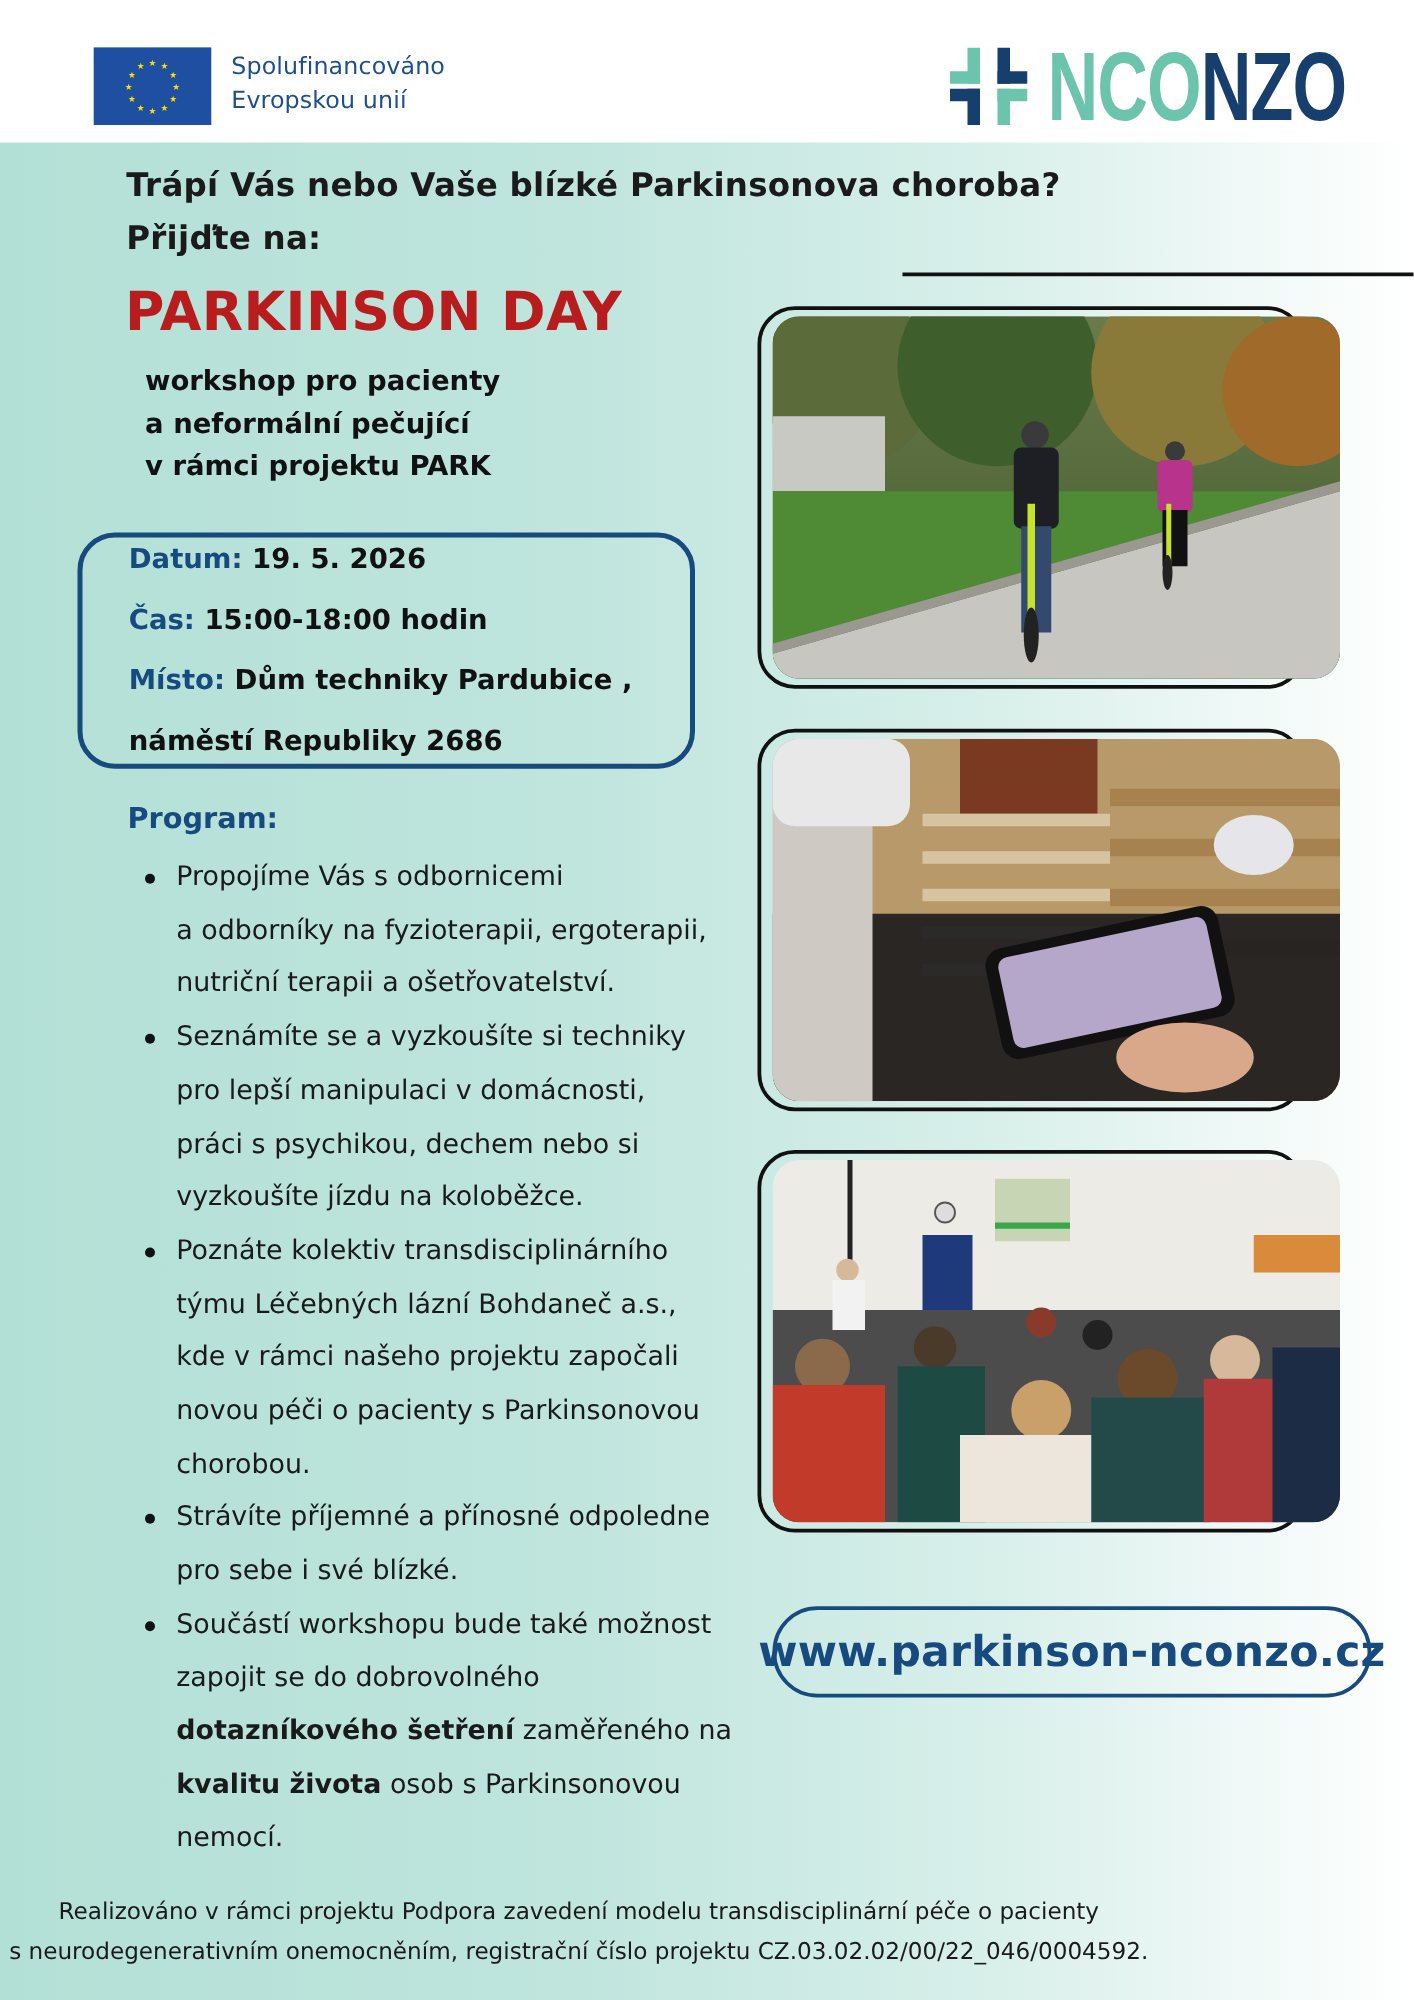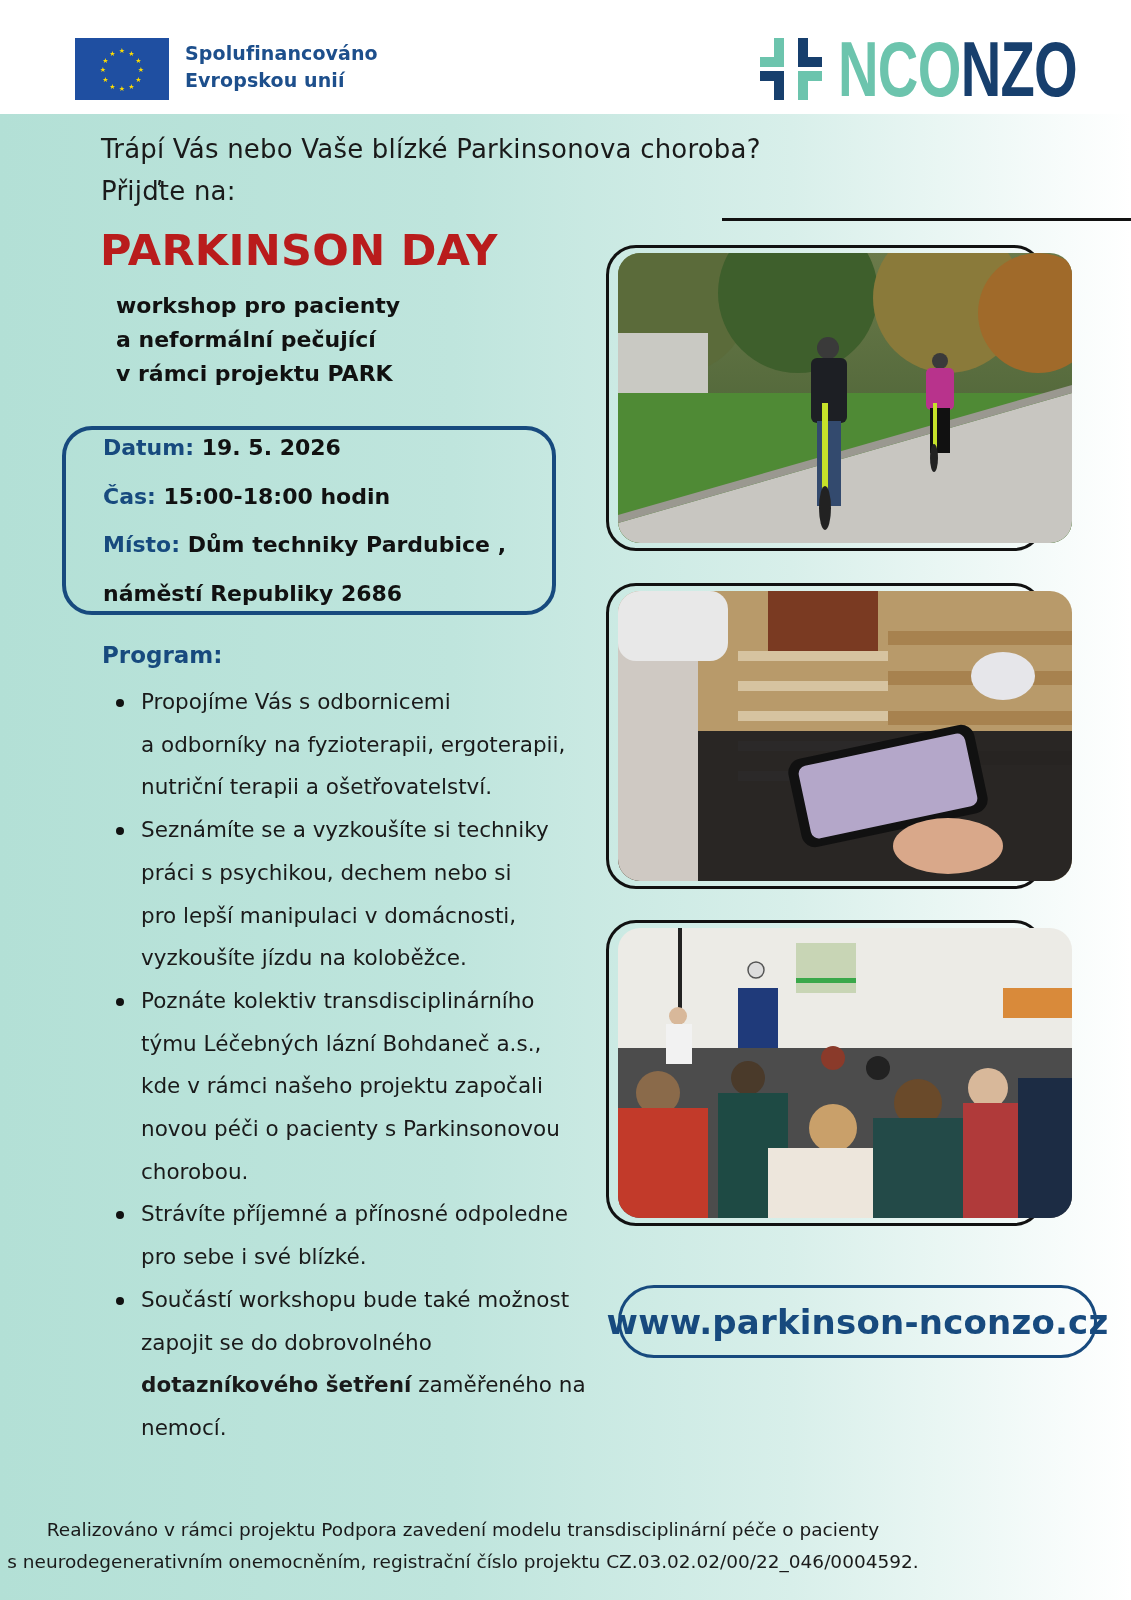--- a/index.html
+++ b/index.html
@@ -15,21 +15,21 @@
     background: #ffffff;
   }
   .eu-flag {
     position: absolute; left: 75px; top: 38px; width: 94px; height: 62px;
     background: #1f4fa1;
   }
   .eu-flag svg { width: 100%; height: 100%; display: block; }
   .eu-text {
     position: absolute; left: 185px; top: 40px;
     font-family: "DejaVu Sans", sans-serif;
-    font-size: 19px; line-height: 27px; color: #1d4f8c; font-weight: 700;
+    font-size: 19px; line-height: 27px; color: #1d4f8c; font-weight: 400;
     letter-spacing: 0.1px;
   }
   .eu-text div { white-space: nowrap; }
   .nconzo {
     position: absolute; left: 760px; top: 36px; height: 66px;
     display: flex; align-items: center;
   }
   .nconzo-mark { width: 62px; height: 62px; margin-right: 16px; }
   .nconzo-word {
     font-family: "Liberation Sans", sans-serif; font-weight: 700;
@@ -39,21 +39,21 @@
   }
   .nconzo-word .teal { color: #6cc4ad; }
   .nconzo-word .navy { color: #173f6d; }
 
   .poster {
     position: absolute; left: 0; top: 114px; width: 1131px; height: 1486px;
     background: linear-gradient(90deg, #b3e0d6 0%, #bfe5dd 40%, #d8efea 70%, #ffffff 100%);
   }
   .question {
     position: absolute; left: 101px; top: 128px;
-    font-size: 26px; line-height: 42px; color: #1a1a1a; font-weight: 400;
+    font-size: 26px; line-height: 42px; color: #1a1a1a; font-weight: 700;
     letter-spacing: 0.2px;
   }
   .question div { white-space: nowrap; }
   .rule {
     position: absolute; left: 722px; top: 218px; width: 409px; height: 3px;
     background: #111;
   }
   .title {
     position: absolute; left: 100px; top: 222px;
     font-family: "DejaVu Sans", sans-serif; font-weight: 700;
@@ -201,39 +201,40 @@
 <div class="program-heading">Program:</div>
 
 <ul class="program">
   <li>
     <span class="line">Propojíme Vás s odbornicemi</span>
     <span class="line">a odborníky na fyzioterapii, ergoterapii,</span>
     <span class="line">nutriční terapii a ošetřovatelství.</span>
   </li>
   <li>
     <span class="line">Seznámíte se a vyzkoušíte si techniky</span>
+    <span class="line">pro lepší manipulaci v domácnosti,</span>
     <span class="line">práci s psychikou, dechem nebo si</span>
-    <span class="line">pro lepší manipulaci v domácnosti,</span>
     <span class="line">vyzkoušíte jízdu na koloběžce.</span>
   </li>
   <li>
     <span class="line">Poznáte kolektiv transdisciplinárního</span>
     <span class="line">týmu Léčebných lázní Bohdaneč a.s.,</span>
     <span class="line">kde v rámci našeho projektu započali</span>
     <span class="line">novou péči o pacienty s Parkinsonovou</span>
     <span class="line">chorobou.</span>
   </li>
   <li>
     <span class="line">Strávíte příjemné a přínosné odpoledne</span>
     <span class="line">pro sebe i své blízké.</span>
   </li>
   <li>
     <span class="line">Součástí workshopu bude také možnost</span>
     <span class="line">zapojit se do dobrovolného</span>
     <span class="line"><b>dotazníkového šetření</b><span> zaměřeného na</span></span>
+    <span class="line"><b>kvalitu života</b><span> osob s Parkinsonovou</span></span>
     <span class="line">nemocí.</span>
   </li>
 </ul>
 
 <div class="photo-wrap" style="top:245px; height:310px;">
   <div class="photo-outline" style="height:306px;"></div>
   <div class="photo" style="height:290px;">
     <svg viewBox="0 0 454 290" preserveAspectRatio="none" aria-hidden="true">
       <defs>
         <linearGradient id="sky1" x1="0" y1="0" x2="0" y2="1">

